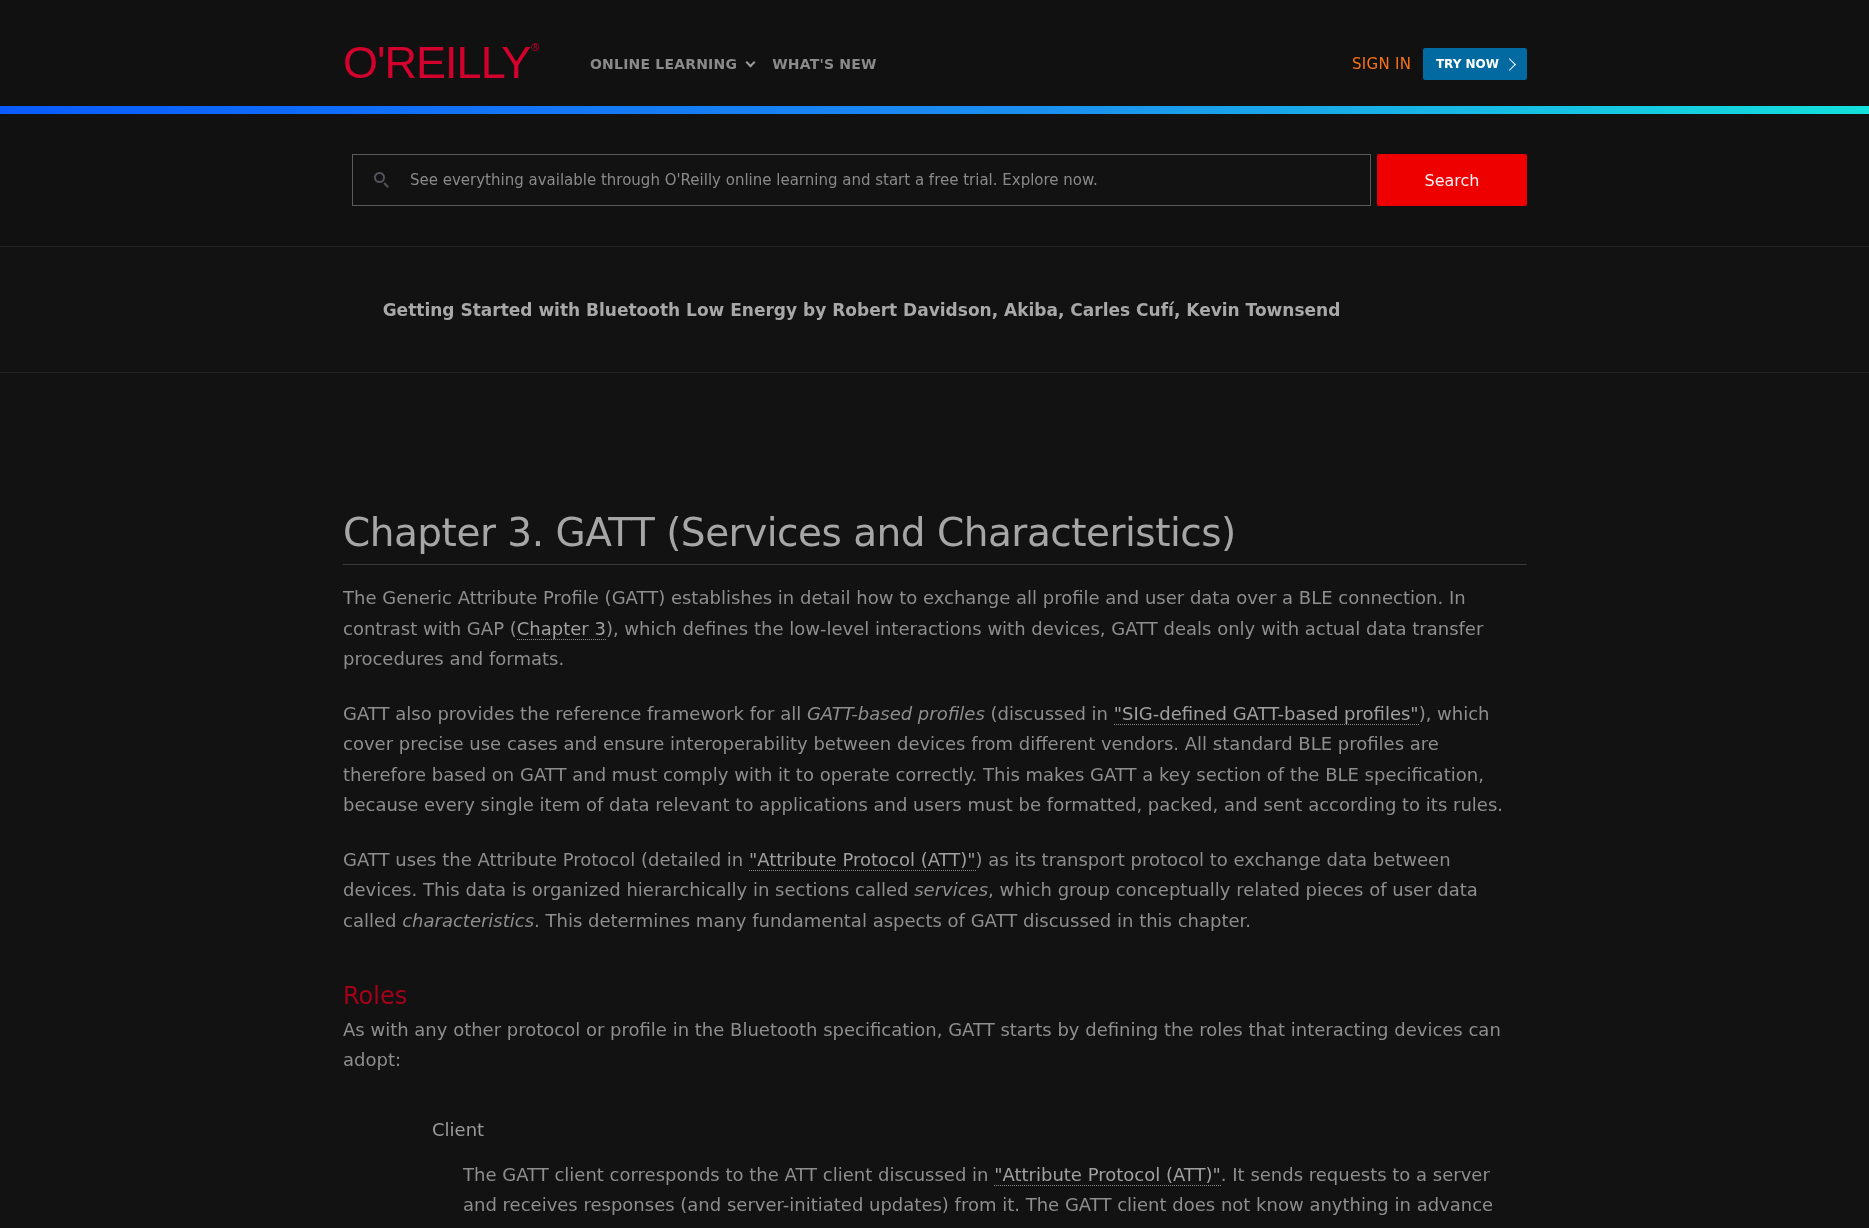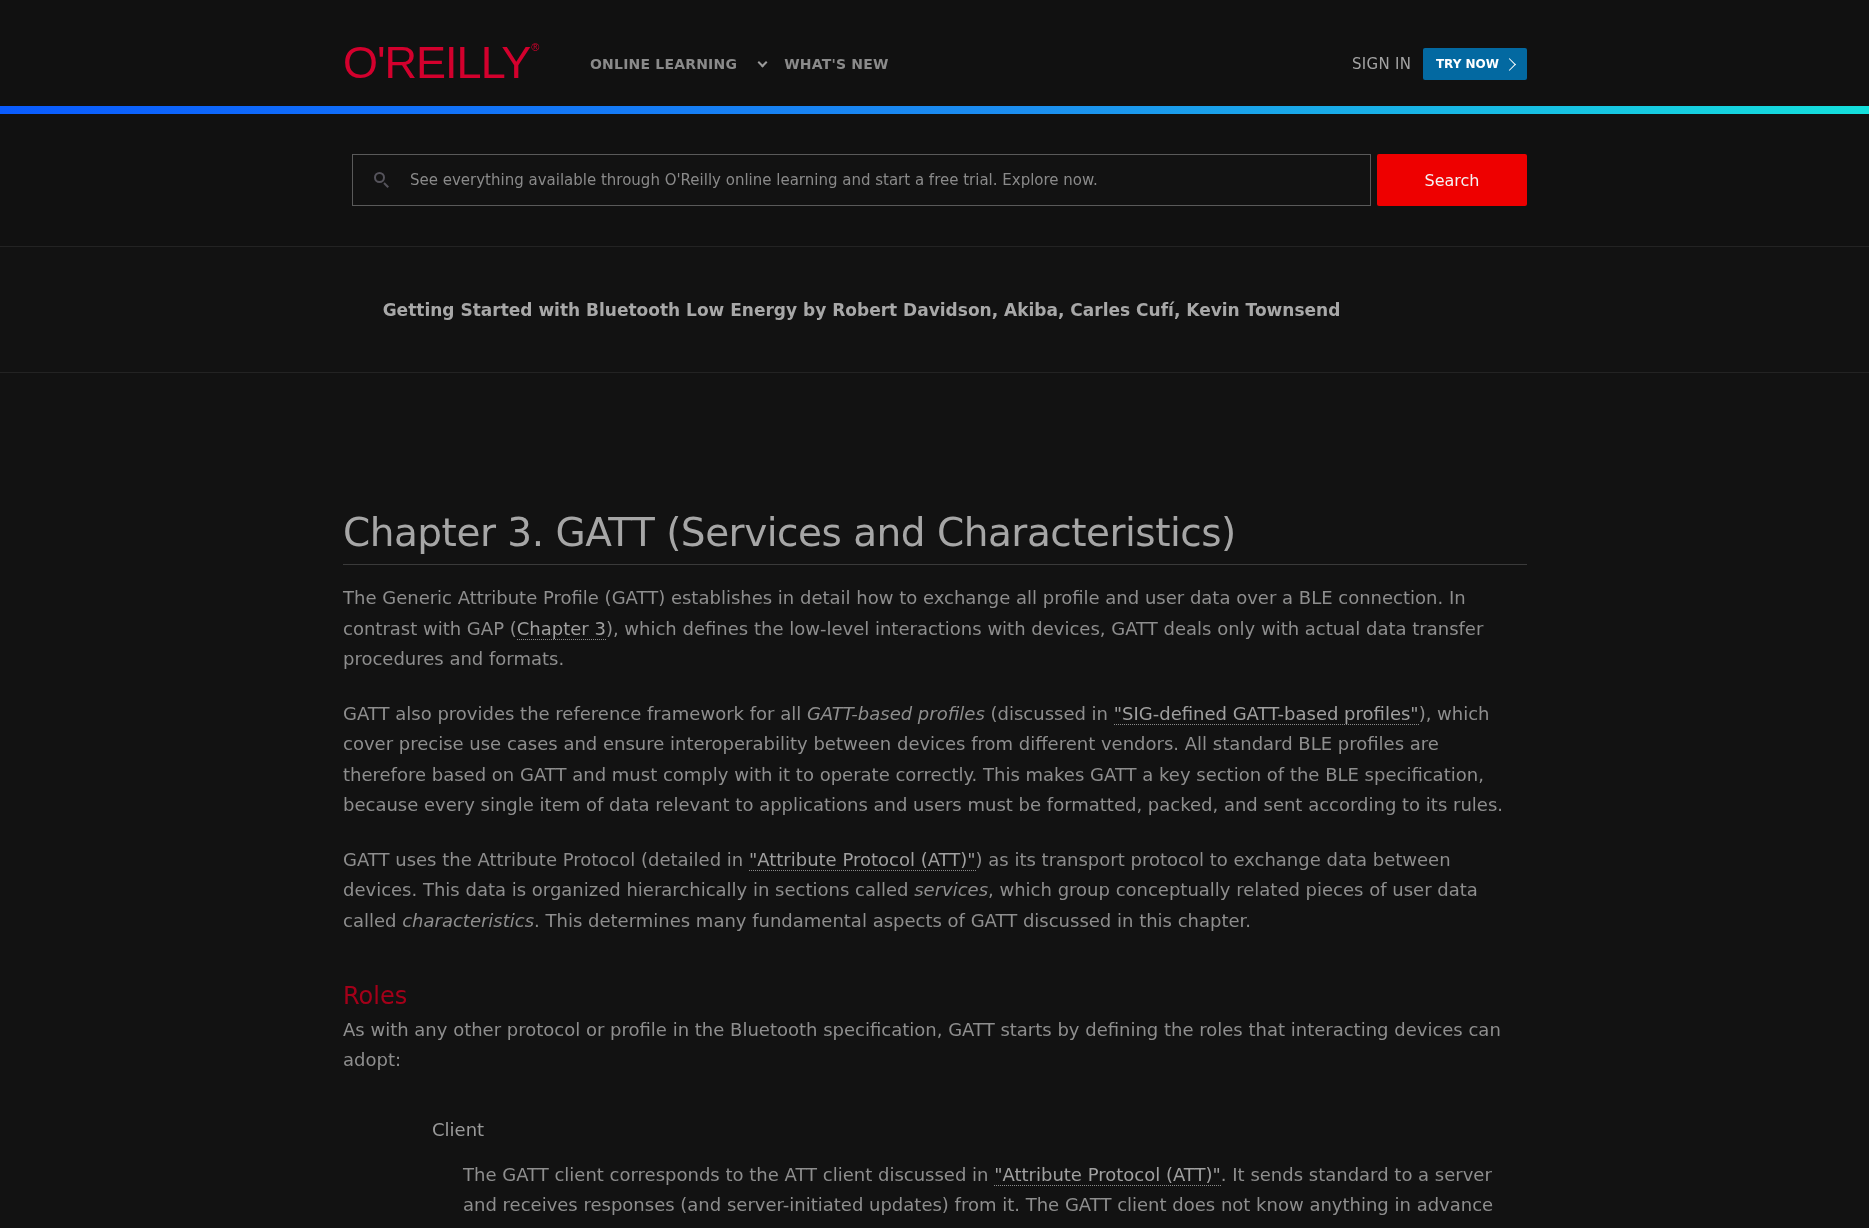--- a/index.html
+++ b/index.html
@@ -3,23 +3,23 @@
 <meta charset="utf-8">
 <style>
   * { box-sizing: border-box; margin: 0; padding: 0; }
   html, body { width: 1869px; height: 1228px; overflow: hidden; background: #121212; }
   body { font-family: "DejaVu Sans", sans-serif; color: #8e8e8e; position: relative; }
 
   .header { position: absolute; left: 0; top: 0; width: 1869px; height: 106px; background: #111111; }
   .logo { position: absolute; left: 343px; top: 40px; font-family: "Liberation Sans", sans-serif; font-size: 45px; font-weight: 400; letter-spacing: -1px; color: #d3002d; line-height: 1; }
   .logo sup { font-size: 11px; vertical-align: top; position: relative; top: 2px; margin-left: 1px; }
   .nav { position: absolute; left: 590px; top: 56px; display: flex; gap: 18px; }
-  .nav-item { font-family: "DejaVu Sans", sans-serif; font-size: 14px; font-weight: 700; color: #8a8a8a; letter-spacing: 0.2px; display: flex; align-items: center; gap: 20px; cursor: pointer; }
+  .nav-item { font-family: "DejaVu Sans", sans-serif; font-size: 14px; font-weight: 700; color: #8a8a8a; letter-spacing: 0.2px; display: flex; align-items: center; gap: 8px; cursor: pointer; }
   .chev { width: 7px; height: 7px; border-right: 2px solid #9a9a9a; border-bottom: 2px solid #9a9a9a; transform: rotate(45deg); margin-top: -4px; margin-left: 2px; }
-  .signin { position: absolute; left: 1352px; top: 55px; font-size: 15px; color: #a3a3a3; letter-spacing: 0.3px; cursor: pointer; }
+  .signin { position: absolute; left: 1352px; top: 55px; font-size: 15px; color: #f97316; letter-spacing: 0.3px; cursor: pointer; }
   .trynow { position: absolute; left: 1423px; top: 48px; width: 104px; height: 32px; background: #0369a1; color: #fff; font-size: 12px; font-weight: 700; display: flex; align-items: center; justify-content: center; gap: 8px; border-radius: 2px; cursor: pointer; }
   .trynow .arrow { width: 9px; height: 9px; border-right: 1.6px solid #fff; border-top: 1.6px solid #fff; transform: rotate(45deg); margin-left: -2px; }
 
   .gradbar { position: absolute; left: 0; top: 106px; width: 1869px; height: 8px; background: linear-gradient(90deg, #0a5cff 0%, #1c8ff0 55%, #14e0dc 100%); }
 
   .search-wrap { position: absolute; left: 0; top: 114px; width: 1869px; height: 132px; background: #111111; }
   .search-input { position: absolute; left: 352px; top: 40px; width: 1019px; height: 52px; border: 1px solid #5a5a5a; background: #121212; display: flex; align-items: center; padding-left: 20px; }
   .search-icon { width: 18px; height: 18px; position: relative; margin-right: 19px; }
   .search-icon .ring { position: absolute; left: 1px; top: 1px; width: 11px; height: 11px; border: 2px solid #55535b; border-radius: 50%; }
   .search-icon .handle { position: absolute; left: 11px; top: 11px; width: 6px; height: 2px; background: #55535b; transform: rotate(45deg); transform-origin: left center; }
@@ -93,15 +93,15 @@
 
   <p class="para"><span>GATT also provides the reference framework for all </span><span class="em">GATT-based profiles</span><span> (discussed in </span><a class="link">"SIG-defined GATT-based profiles"</a><span>), which cover precise use cases and ensure interoperability between devices from different vendors. All standard BLE profiles are therefore based on GATT and must comply with it to operate correctly. This makes GATT a key section of the BLE specification, because every single item of data relevant to applications and users must be formatted, packed, and sent according to its rules.</span></p>
 
   <p class="para"><span>GATT uses the Attribute Protocol (detailed in </span><a class="link">"Attribute Protocol (ATT)"</a><span>) as its transport protocol to exchange data between devices. This data is organized hierarchically in sections called </span><span class="em">services</span><span>, which group conceptually related pieces of user data called </span><span class="em">characteristics</span><span>. This determines many fundamental aspects of GATT discussed in this chapter.</span></p>
 
   <h2 class="roles">Roles</h2>
   <p class="para roles-para">As with any other protocol or profile in the Bluetooth specification, GATT starts by defining the roles that interacting devices can adopt:</p>
 
   <dl>
     <dt>Client</dt>
-    <dd><span>The GATT client corresponds to the ATT client discussed in </span><a class="link">"Attribute Protocol (ATT)"</a><span>. It sends standard to a server and receives responses (and server-initiated updates) from it. The GATT client does not know anything in advance</span></dd>
+    <dd><span>The GATT client corresponds to the ATT client discussed in </span><a class="link">"Attribute Protocol (ATT)"</a><span>. It sends requests to a server and receives responses (and server-initiated updates) from it. The GATT client does not know anything in advance</span></dd>
   </dl>
 </div>
 
 </body></html>

